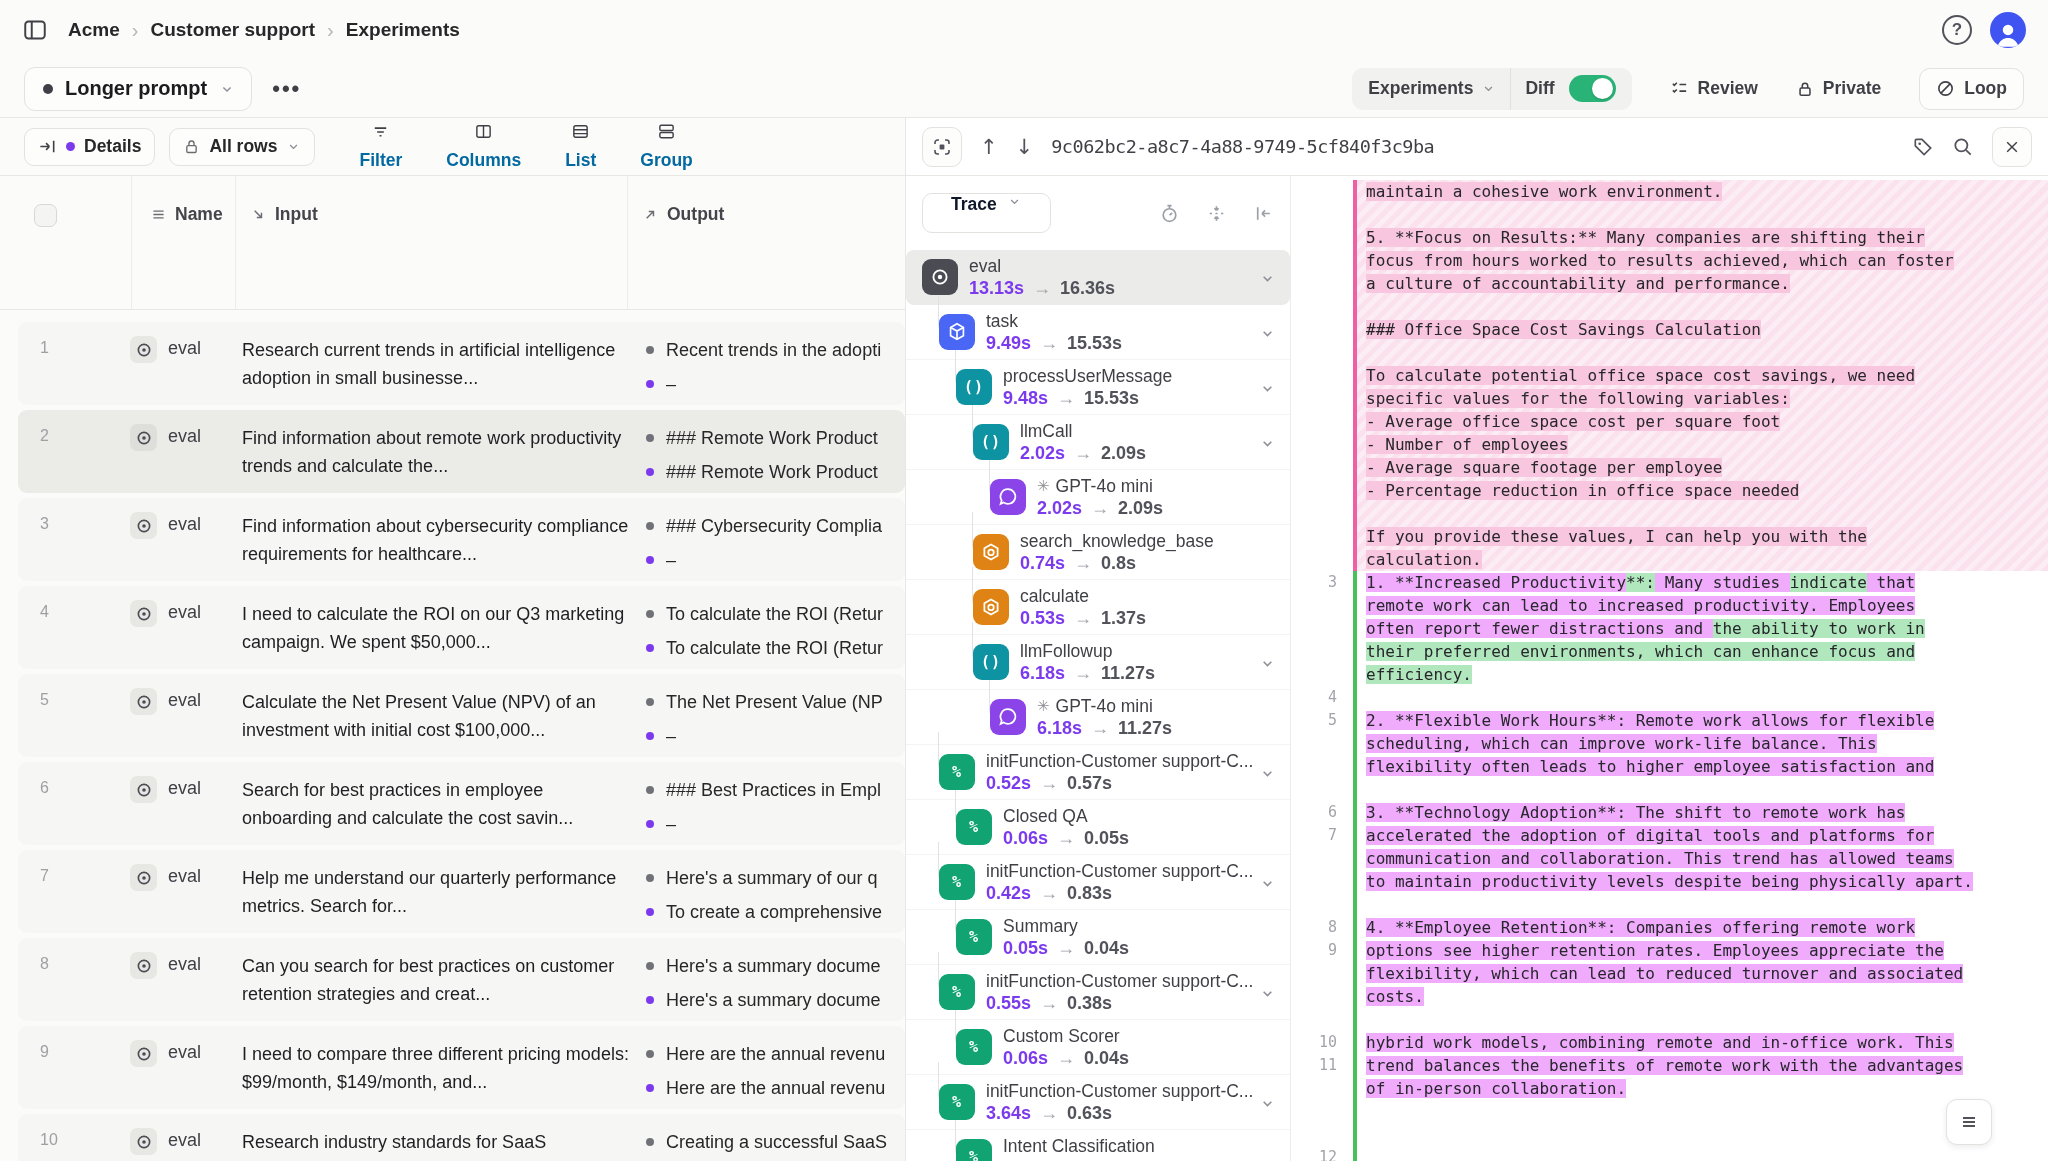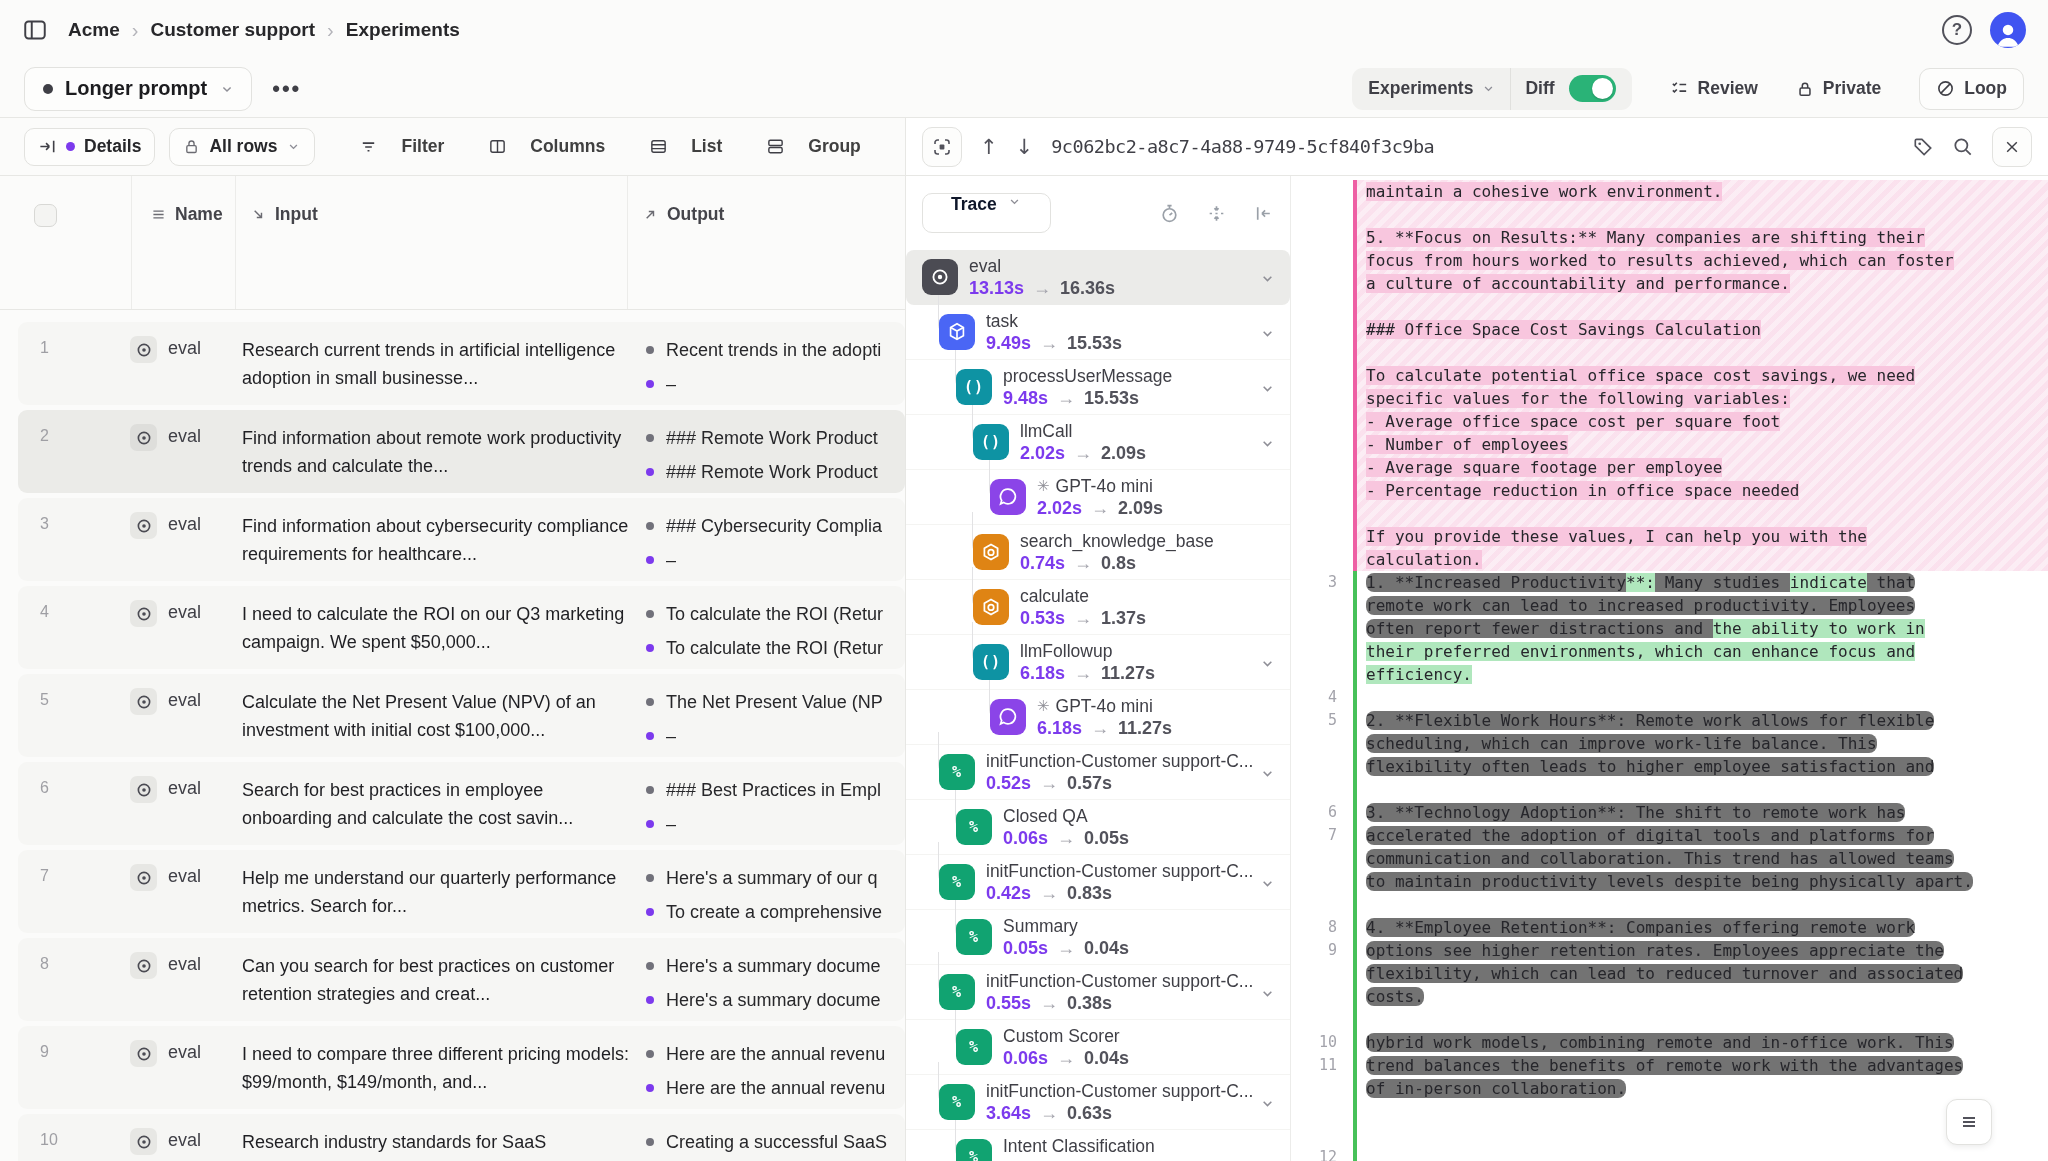--- a/index.html
+++ b/index.html
@@ -31,21 +31,21 @@
   .toggle { position:relative; width:47px; height:27px; border-radius:14px; background:#2ab377; cursor:pointer; }
   .toggle .knob { position:absolute; top:3px; right:3px; width:21px; height:21px; border-radius:50%; background:#fff; box-shadow:0 1px 2px rgba(0,0,0,.2); }
   .txt-btn { display:flex; align-items:center; gap:9px; font-size:17.5px; font-weight:600; color:#3f3f46; cursor:pointer; }
   .loop-btn { display:flex; align-items:center; gap:9px; height:42px; padding:0 16px; border:1px solid #e2e2df; border-radius:11px; background:#fdfdfc; font-size:17.5px; font-weight:600; cursor:pointer; }
 
   
   .left { position:absolute; left:0; top:118px; width:905px; bottom:0; }
   .toolbar { height:58px; display:flex; align-items:center; padding:0 24px; border-bottom:1px solid #e7e7e4; }
   .tool-pill { display:flex; align-items:center; gap:9px; height:38px; padding:0 13px; border:1px solid #e2e2df; border-radius:10px; background:#fdfdfc; font-size:17.5px; font-weight:600; color:#27272a; cursor:pointer; }
   .tool-pill + .tool-pill { margin-left:14px; }
-  .tool-item { display:flex; align-items:center; gap:23px; font-size:17.5px; font-weight:600; color:#404040; cursor:pointer; margin-left:44px; }
+  .tool-item { display:flex; align-items:center; gap:9px; font-size:17.5px; font-weight:600; color:#0369a1; cursor:pointer; margin-left:44px;flex-direction:column; }
   .p-dot { width:9px; height:9px; border-radius:50%; background:#7c3aed; }
 
   .thead { position:relative; height:134px; border-bottom:1px solid #e7e7e4; }
   .thead .col-div { position:absolute; top:0; bottom:0; width:1px; background:#ececea; }
   .chk { position:absolute; left:34px; top:28px; width:23px; height:23px; border:1.5px solid #d8d8d5; border-radius:7px; background:#f4f4f2; cursor:pointer; }
   .th-label { position:absolute; top:28px; display:flex; align-items:center; gap:8px; font-size:17.5px; font-weight:600; color:#44444a; }
 
   .tbody { padding-top:12px; }
   .trow { position:relative; height:83px; margin:0 0 5px 18px; width:887px; background:#f6f6f4; border-radius:9px; overflow:hidden; cursor:pointer; }
   .trow.sel { background:#ebebe8; }
@@ -95,21 +95,21 @@
   .dblock { display:flex; }
   .dblock.del { padding-top:4px; background:linear-gradient(to right, #fff 62px, transparent 62px); }
   .gcol { width:62px; flex:none; background:#fff; }
   .gln { height:23px; line-height:23px; text-align:right; padding-right:16px; font-family:"DejaVu Sans Mono", monospace; font-size:15px; color:#a3a3ab; }
   .ccol { flex:1; min-width:0; }
   .dblock.del .ccol { border-left:4px solid #ee5fa4; background-color:#fcf0f6;
      background-image:repeating-linear-gradient(135deg, rgba(238,95,164,0.10) 0 5px, rgba(238,95,164,0.02) 5px 10px); }
   .dblock.add .ccol { border-left:4px solid #47c159; background:#fff; }
   .dline { height:23px; line-height:23px; padding-left:9px; white-space:pre; font-family:"DejaVu Sans Mono", monospace; font-size:16px; color:#26262b; }
   .dblock.del .hl { background:#f8c6de; }
-  .dblock.add .hl { background:#737373;border-radius:8px; }
+  .dblock.add .hl { background:#f0abfc; }
   .dblock.add .hl2 { background:#b0e7bd; }
   .float-btn { position:absolute; right:56px; bottom:16px; width:46px; height:46px; background:#fff; border:1px solid #e2e2df; border-radius:11px; box-shadow:0 2px 6px rgba(0,0,0,.08); display:flex; align-items:center; justify-content:center; cursor:pointer; }
 </style>
 </head>
 <body>
 
 <div class="stage">
 
   <div class="topbar">
     <div class="panel-btn">

